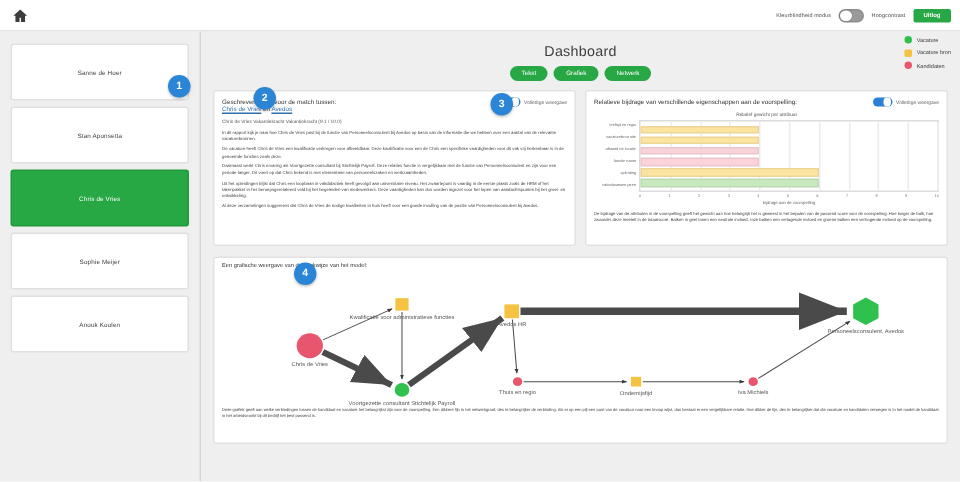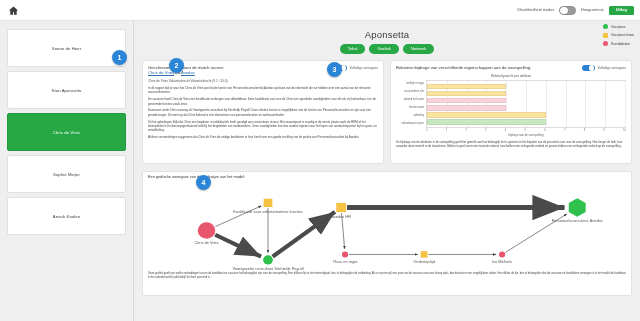--- a/index.html
+++ b/index.html
@@ -215,21 +215,21 @@
     <div class="person-card">
       <span class="person-name">Sophie Meijer</span>
     </div>
     <div class="person-card">
       <span class="person-name">Anouk Koolen</span>
     </div>
   </div>
 
   <div class="main">
 
-    <div class="page-title">Aponsetta</div>
+    <div class="page-title">Dashboard</div>
 
     <div class="view-btns">
       <button class="view-btn">Tekst</button>
       <button class="view-btn">Grafiek</button>
       <button class="view-btn">Netwerk</button>
     </div>
 
     <div class="panels">
 
       <div class="panel panel-left">

